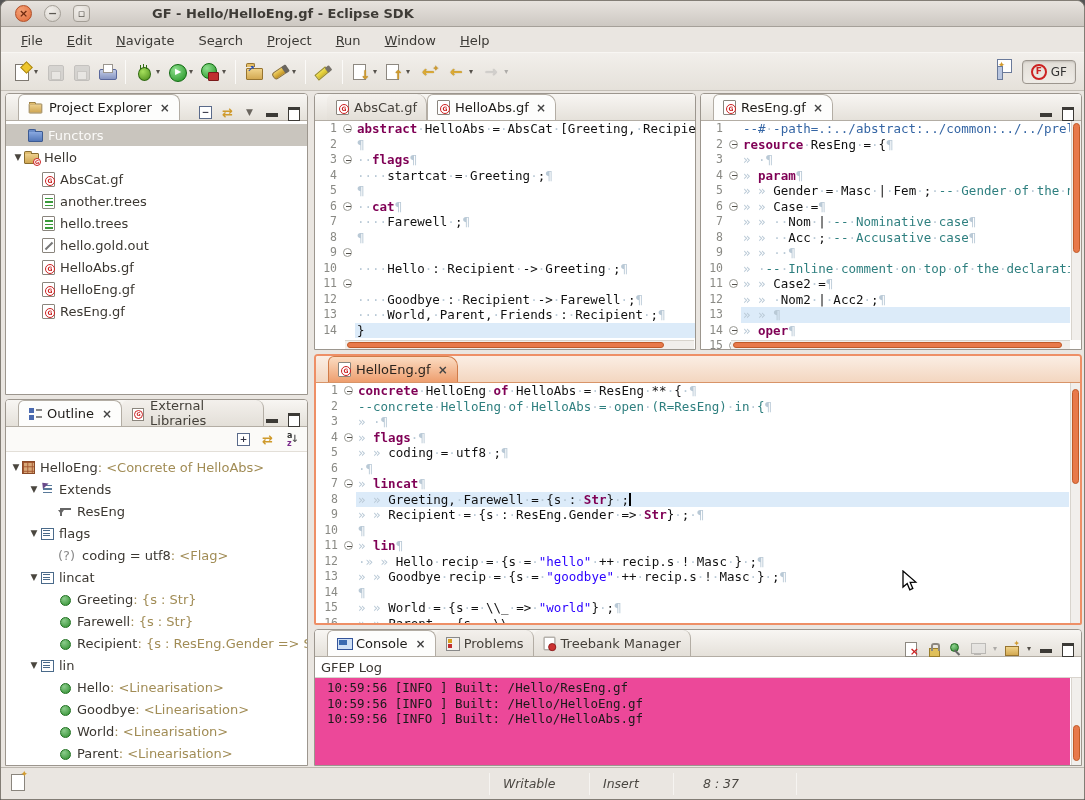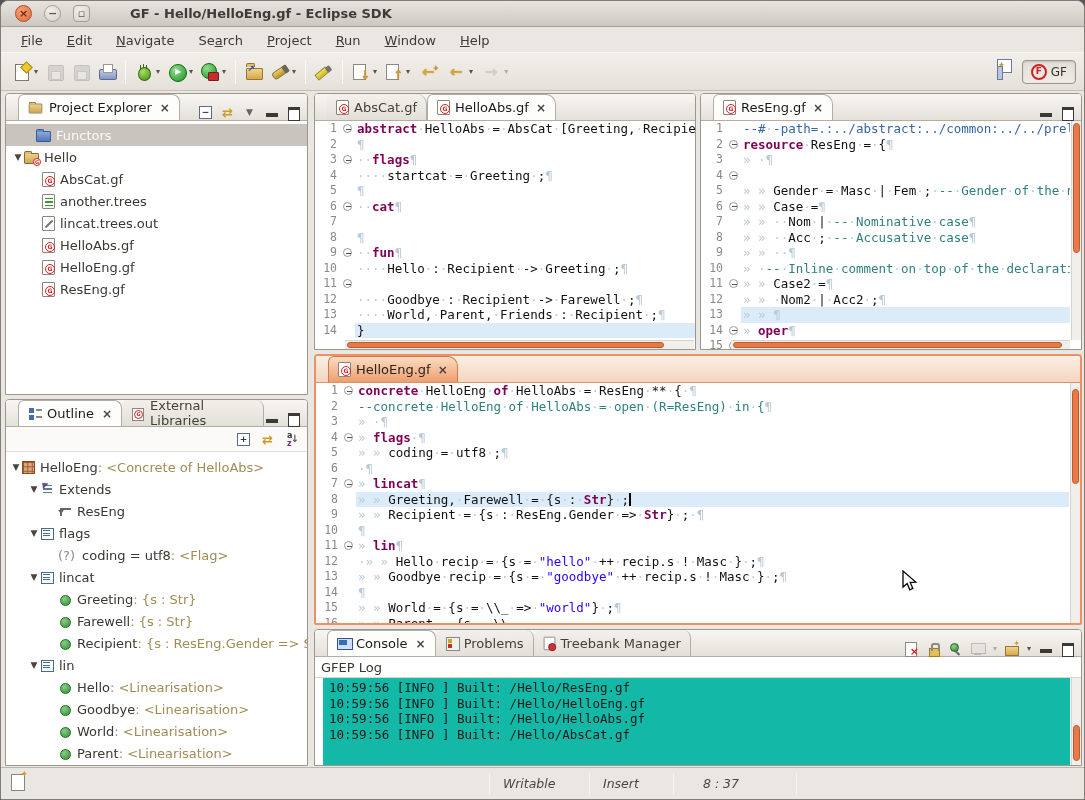--- a/index.html
+++ b/index.html
@@ -15,21 +15,21 @@
     background:linear-gradient(#e7e3de,#cdc8c2);border-bottom:1px solid #a5a099;
     border-radius:8px 8px 0 0;display:flex;align-items:center;}
   .winbtns{display:flex;gap:12px;margin-left:14px;}
   .wbtn{width:17px;height:17px;border-radius:50%;border:1px solid #a39e96;
     background:radial-gradient(circle at 35% 30%, #f2efeb,#d4cfc8);
     display:flex;align-items:center;justify-content:center;
     font:bold 11px/1 "DejaVu Sans",sans-serif;color:#5c5852;}
   .wbtn.close{background:radial-gradient(circle at 35% 30%, #f4a074,#e06a3a);
     border-color:#b04e27;color:#6e2a10;}
   .wbtn.max{border-radius:4px;}
-  .wtitle{font:bold 13px "DejaVu Sans",sans-serif;color:#3e3b36;margin-left:40px;}
+  .wtitle{font:bold 13px "DejaVu Sans",sans-serif;color:#3e3b36;margin-left:62px;}
   
   .menubar{position:absolute;left:0;top:27px;width:100%;height:24px;
     display:flex;align-items:center;padding-left:8px;background:#eae6e1;}
   .menu-item{padding:3px 12px;font-size:13px;color:#3c3a36;border-radius:3px;cursor:default;}
   .menu-item u{text-decoration:underline;}
   
   .toolbar{position:absolute;left:0;top:51px;width:100%;height:39px;
     background:linear-gradient(#f2efeb,#e5e1da);border-top:1px solid #f8f6f3;
     border-bottom:1px solid #c4bfb7;display:flex;align-items:center;padding:0 8px;}
   .tb-left{display:flex;align-items:center;flex:1;}
@@ -189,22 +189,22 @@
   .etab.focus{background:linear-gradient(#fbdcc2,#ee9e6e);border:1px solid #d07b48;border-bottom:none;color:#2a241e;}
   .etab .close{font:bold 12px/12px "DejaVu Sans";color:#444;margin-left:2px;}
   
   .vscroll{position:absolute;right:0;width:10px;background:#f1efec;border-left:1px solid #d8d4cd;}
   .vscroll .thumb{position:absolute;left:1px;right:1px;background:#e8794a;border:1px solid #c05a28;border-radius:4px;}
   .hscroll{position:absolute;bottom:0;height:9px;background:#f1efec;border-top:1px solid #d8d4cd;}
   .hscroll .thumb{position:absolute;top:1px;bottom:1px;background:#e8794a;border:1px solid #c05a28;border-radius:4px;}
   
   .console-subhdr{position:absolute;left:0;top:27px;right:0;height:21px;background:#fff;
     border-bottom:1px solid #d8d4cd;font-size:13px;color:#3a3631;line-height:21px;padding-left:6px;}
-  .console-log{position:absolute;left:0;top:48px;right:11px;bottom:0;background:#14b8a6;overflow:hidden;
-    font-family:"DejaVu Sans Mono",monospace;font-size:12.5px;color:#1a1a1a;padding:2px 0 0 6px;margin-left:8px;}
+  .console-log{position:absolute;left:0;top:48px;right:11px;bottom:0;background:#ec4899;overflow:hidden;
+    font-family:"DejaVu Sans Mono",monospace;font-size:12.5px;color:#1a1a1a;padding:2px 0 0 12px;}
   .console-log div{height:15.5px;line-height:15.5px;white-space:pre;}
   
   .ol-toolbar{position:absolute;left:0;top:27px;right:0;height:25px;background:#fbfaf8;
     border-bottom:1px solid #e3dfd8;display:flex;align-items:center;justify-content:flex-end;gap:9px;padding-right:8px;}
   
   .statusbar{position:absolute;left:0;top:766px;width:100%;height:33px;background:#eae6e1;
     border-top:1px solid #bcb7af;font-size:12.5px;color:#4a4742;}
   .sb-sep{position:absolute;top:5px;width:1px;height:22px;background:#c6c1ba;border-right:1px solid #f6f4f1;}
   .sb-field{position:absolute;top:8px;font-style:italic;}
   .sb-trim{position:absolute;left:10px;top:6px;width:14px;height:17px;background:#fff;border:1px solid #8a857d;}
@@ -316,21 +316,21 @@
       </div>
       <div class="hdr-icons">
         <span class="hicon hi-collapse"></span>
         <span class="hicon hi-link">⇄</span>
         <span class="hicon hi-menu">▼</span>
         <span class="hicon hi-min"></span>
         <span class="hicon hi-max"></span>
       </div>
     </div>
     <div class="tree" id="pe-tree">
-        <div class="trow selgray" style="padding-left: 18px;">
+        <div class="trow selgray" style="padding-left: 10px;">
           <span class="arrow"></span>
           <span class="fldr"></span>
           <span class="lbl">Functors</span>
         </div>
         <div class="trow" style="padding-left: 6px;">
           <span class="arrow">▼</span>
           <span class="fldr gold">
             <span class="gbadge">G</span>
           </span>
           <span class="lbl">Hello</span>
@@ -340,22 +340,27 @@
           <span class="fi gf"></span>
           <span class="lbl">AbsCat.gf</span>
         </div>
         <div class="trow" style="padding-left: 24px;">
           <span class="arrow"></span>
           <span class="fi trees"></span>
           <span class="lbl">another.trees</span>
         </div>
         <div class="trow" style="padding-left: 24px;">
           <span class="arrow"></span>
+          <span class="fi trees"></span>
+          <span class="lbl">hello.trees</span>
+        </div>
+        <div class="trow" style="padding-left: 24px;">
+          <span class="arrow"></span>
           <span class="fi out"></span>
-          <span class="lbl">lincat.trees.out</span>
+          <span class="lbl">hello.gold.out</span>
         </div>
         <div class="trow" style="padding-left: 24px;">
           <span class="arrow"></span>
           <span class="fi gf"></span>
           <span class="lbl">HelloAbs.gf</span>
         </div>
         <div class="trow" style="padding-left: 24px;">
           <span class="arrow"></span>
           <span class="fi gf"></span>
           <span class="lbl">HelloEng.gf</span>
@@ -486,23 +491,23 @@
         <span class="close">×</span>
       </div>
     </div>
     <div class="editor-body">
         <div class="cl"><span class="ln">1</span><span class="fold"><span class="fc"></span></span><span class="code"><span class="c-k">abstract</span><span class="c-t"><span class="w">·</span>HelloAbs<span class="w">·</span>=<span class="w">·</span>AbsCat<span class="w">·</span>[Greeting,<span class="w">·</span>Recipient</span></span></div>
         <div class="cl"><span class="ln">2</span><span class="fold"></span><span class="code"><span class="w">¶</span></span></div>
         <div class="cl"><span class="ln">3</span><span class="fold"><span class="fc"></span></span><span class="code"><span class="c-t"><span class="w">·</span><span class="w">·</span></span><span class="c-k">flags</span><span class="w">¶</span></span></div>
         <div class="cl"><span class="ln">4</span><span class="fold"></span><span class="code"><span class="c-t"><span class="w">·</span><span class="w">·</span><span class="w">·</span><span class="w">·</span>startcat<span class="w">·</span>=<span class="w">·</span>Greeting<span class="w">·</span>;</span><span class="w">¶</span></span></div>
         <div class="cl"><span class="ln">5</span><span class="fold"></span><span class="code"><span class="w">¶</span></span></div>
         <div class="cl"><span class="ln">6</span><span class="fold"><span class="fc"></span></span><span class="code"><span class="c-t"><span class="w">·</span><span class="w">·</span></span><span class="c-k">cat</span><span class="w">¶</span></span></div>
-        <div class="cl"><span class="ln">7</span><span class="fold"></span></div>
+        <div class="cl"><span class="ln">7</span><span class="fold"></span><span class="code"><span class="c-t"><span class="w">·</span><span class="w">·</span><span class="w">·</span><span class="w">·</span>Farewell<span class="w">·</span>;</span><span class="w">¶</span></span></div>
         <div class="cl"><span class="ln">8</span><span class="fold"></span><span class="code"><span class="w">¶</span></span></div>
-        <div class="cl"><span class="ln">9</span><span class="fold"><span class="fc"></span></span><span class="code"><span class="c-t"><span class="w">·</span><span class="w">·</span></span><span class="c-k">fun</span><span class="w">¶</span></span></div>
+        <div class="cl"><span class="ln">9</span><span class="fold"><span class="fc"></span></span></div>
         <div class="cl"><span class="ln">10</span><span class="fold"></span><span class="code"><span class="c-t"><span class="w">·</span><span class="w">·</span><span class="w">·</span><span class="w">·</span>Hello<span class="w">·</span>:<span class="w">·</span>Recipient<span class="w">·</span>-&gt;<span class="w">·</span>Greeting<span class="w">·</span>;</span><span class="w">¶</span></span></div>
         <div class="cl"><span class="ln">11</span><span class="fold"><span class="fc"></span></span></div>
         <div class="cl"><span class="ln">12</span><span class="fold"></span><span class="code"><span class="c-t"><span class="w">·</span><span class="w">·</span><span class="w">·</span><span class="w">·</span>Goodbye<span class="w">·</span>:<span class="w">·</span>Recipient<span class="w">·</span>-&gt;<span class="w">·</span>Farewell<span class="w">·</span>;</span><span class="w">¶</span></span></div>
         <div class="cl"><span class="ln">13</span><span class="fold"></span><span class="code"><span class="c-t"><span class="w">·</span><span class="w">·</span><span class="w">·</span><span class="w">·</span>World,<span class="w">·</span>Parent,<span class="w">·</span>Friends<span class="w">·</span>:<span class="w">·</span>Recipient<span class="w">·</span>;</span><span class="w">¶</span></span></div>
         <div class="cl hl"><span class="ln">14</span><span class="fold"></span><span class="code"><span class="c-t">}</span></span></div>
       </div>
     <div class="hscroll" style="left:30px;right:1px;">
       <div class="thumb" style="left:2px;right:30px;"></div>
     </div>
   </div>
@@ -516,21 +521,21 @@
       </div>
       <div class="hdr-icons">
         <span class="hicon hi-min"></span>
         <span class="hicon hi-max"></span>
       </div>
     </div>
     <div class="editor-body" style="right:11px;">
         <div class="cl"><span class="ln">1</span><span class="fold"></span><span class="code"><span class="c-p">--#<span class="w">·</span>-path=.:../abstract:../common:../../prelude</span></span></div>
         <div class="cl"><span class="ln">2</span><span class="fold"><span class="fc"></span></span><span class="code"><span class="c-k">resource</span><span class="c-t"><span class="w">·</span>ResEng<span class="w">·</span>=<span class="w">·</span>{</span><span class="w">¶</span></span></div>
         <div class="cl"><span class="ln">3</span><span class="fold"></span><span class="code"><span class="c-t"><span class="w">»&nbsp;</span><span class="w">·</span></span><span class="w">¶</span></span></div>
-        <div class="cl"><span class="ln">4</span><span class="fold"><span class="fc"></span></span></div>
+        <div class="cl"><span class="ln">4</span><span class="fold"><span class="fc"></span></span><span class="code"><span class="c-t"><span class="w">»&nbsp;</span></span><span class="c-k">param</span><span class="w">¶</span></span></div>
         <div class="cl"><span class="ln">5</span><span class="fold"></span><span class="code"><span class="c-t"><span class="w">»&nbsp;</span><span class="w">»&nbsp;</span>Gender<span class="w">·</span>=<span class="w">·</span>Masc<span class="w">·</span>|<span class="w">·</span>Fem<span class="w">·</span>;<span class="w">·</span></span><span class="c-c">--<span class="w">·</span>Gender<span class="w">·</span>of<span class="w">·</span>the<span class="w">·</span>noun</span></span></div>
         <div class="cl"><span class="ln">6</span><span class="fold"><span class="fc"></span></span><span class="code"><span class="c-t"><span class="w">»&nbsp;</span><span class="w">»&nbsp;</span>Case<span class="w">·</span>=</span><span class="w">¶</span></span></div>
         <div class="cl"><span class="ln">7</span><span class="fold"></span><span class="code"><span class="c-t"><span class="w">»&nbsp;</span><span class="w">»&nbsp;</span><span class="w">·</span><span class="w">·</span>Nom<span class="w">·</span>|<span class="w">·</span></span><span class="c-c">--<span class="w">·</span>Nominative<span class="w">·</span>case</span><span class="w">¶</span></span></div>
         <div class="cl"><span class="ln">8</span><span class="fold"></span><span class="code"><span class="c-t"><span class="w">»&nbsp;</span><span class="w">»&nbsp;</span><span class="w">·</span><span class="w">·</span>Acc<span class="w">·</span>;<span class="w">·</span></span><span class="c-c">--<span class="w">·</span>Accusative<span class="w">·</span>case</span><span class="w">¶</span></span></div>
         <div class="cl"><span class="ln">9</span><span class="fold"></span><span class="code"><span class="c-t"><span class="w">»&nbsp;</span><span class="w">»&nbsp;</span><span class="w">·</span><span class="w">·</span></span><span class="w">¶</span></span></div>
         <div class="cl"><span class="ln">10</span><span class="fold"></span><span class="code"><span class="c-t"><span class="w">»&nbsp;</span><span class="w">·</span></span><span class="c-c">--<span class="w">·</span>Inline<span class="w">·</span>comment<span class="w">·</span>on<span class="w">·</span>top<span class="w">·</span>of<span class="w">·</span>the<span class="w">·</span>declaration</span></span></div>
         <div class="cl"><span class="ln">11</span><span class="fold"><span class="fc"></span></span><span class="code"><span class="c-t"><span class="w">»&nbsp;</span><span class="w">»&nbsp;</span>Case2<span class="w">·</span>=</span><span class="w">¶</span></span></div>
         <div class="cl"><span class="ln">12</span><span class="fold"></span><span class="code"><span class="c-t"><span class="w">»&nbsp;</span><span class="w">»&nbsp;</span><span class="w">·</span>Nom2<span class="w">·</span>|<span class="w">·</span>Acc2<span class="w">·</span>;</span><span class="w">¶</span></span></div>
         <div class="cl hl"><span class="ln">13</span><span class="fold"></span><span class="code"><span class="c-t"><span class="w">»&nbsp;</span><span class="w">»&nbsp;</span></span><span class="w">¶</span></span></div>
         <div class="cl"><span class="ln">14</span><span class="fold"><span class="fc"></span></span><span class="code"><span class="c-t"><span class="w">»&nbsp;</span></span><span class="c-k">oper</span><span class="w">¶</span></span></div>
@@ -600,21 +605,20 @@
           <span class="dd">▾</span>
         <span class="hicon hi-min"></span>
         <span class="hicon hi-max"></span>
       </div>
     </div>
     <div class="console-subhdr">GFEP Log</div>
     <div class="console-log" id="console-log">
         <div>10:59:56 [INFO ] Built: /Hello/ResEng.gf</div>
         <div>10:59:56 [INFO ] Built: /Hello/HelloEng.gf</div>
         <div>10:59:56 [INFO ] Built: /Hello/HelloAbs.gf</div>
-        <div>10:59:56 [INFO ] Built: /Hello/AbsCat.gf</div>
       </div>
     <div class="vscroll" style="top:48px;bottom:0;">
       <div class="thumb" style="bottom:4px;height:36px;"></div>
     </div>
   </div>
 
   <div class="statusbar">
     <span class="sb-trim"></span>
     <span class="sb-sep" style="left:488px;"></span>
     <span class="sb-field" style="left:502px;">Writable</span>

